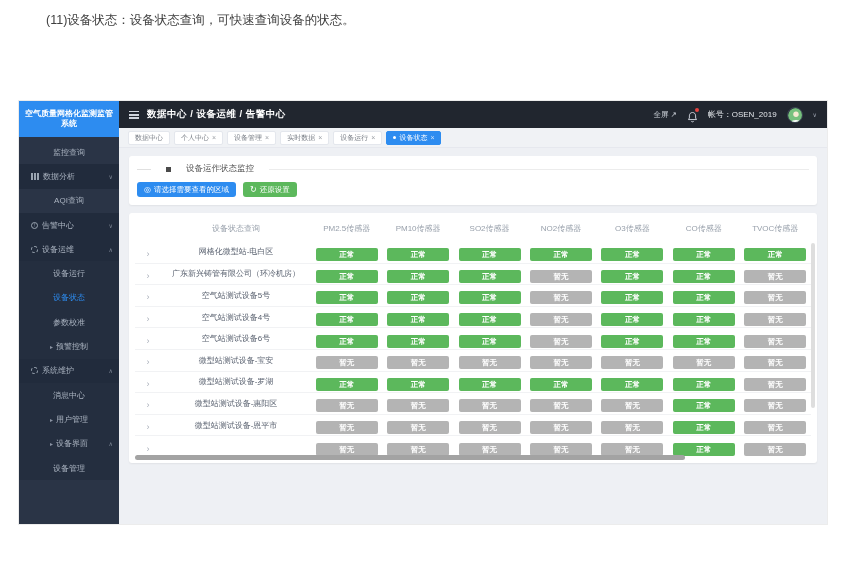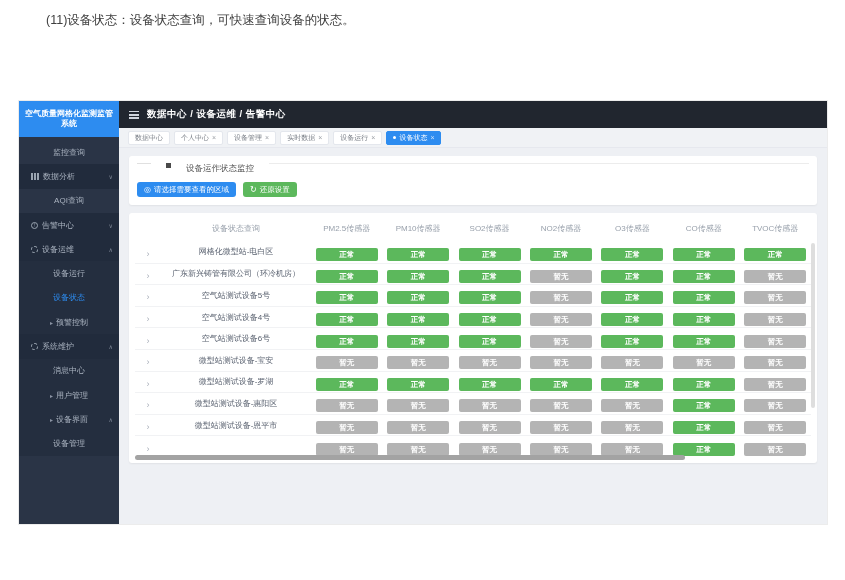--- a/index.html
+++ b/index.html
@@ -47,21 +47,21 @@
   .tabbar { height:20px; background:#f0f2f5; border-bottom:1px solid #e6e8ee; display:flex; align-items:center; padding:0 9px; gap:4px; flex-shrink:0; }
   .chip { height:14px; background:#fff; border:1px solid #e4e7ed; border-radius:2px; padding:0 6px;
           font-size:7px; color:#7a7f87; display:flex; align-items:center; gap:3px; cursor:pointer; }
   .chip.active { background:#2d8cf0; border-color:#2d8cf0; color:#fff; }
   .chip .dot { width:3px; height:3px; border-radius:50%; background:#fff; }
   .chip .x { font-size:7px; opacity:.75; }
 
   .content { flex:1; padding:8px 10px; overflow:hidden; }
   .panel { background:#fff; border-radius:3px; box-shadow:0 1px 2px rgba(0,0,0,.06); }
   .panel-toolbar { padding:7px 8px 8px; }
-  .legend { display:flex; gap:15px; }
+  .legend { display:flex; align-items:center; gap:15px; }
   .line-l { width:14px; height:1px; background:#e0e0e0; }
   .line-r { flex:1; height:1px; background:#ececec; }
   .sq { width:5px; height:5px; background:#4a4a4a; }
   .panel-title { font-size:8.5px; color:#555; white-space:nowrap; }
   .btn-row { margin-top:7px; display:flex; gap:7px; }
   .btn { border:none; color:#fff; font-size:7.5px; height:15px; padding:0 7px; border-radius:3px;
          display:inline-flex; align-items:center; gap:3px; cursor:pointer; font-family:inherit; }
   .btn .bic { font-size:8px; line-height:8px; }
 
   .panel-table { margin-top:8px; position:relative; height:250px; overflow:hidden; padding:2px 6px 0; }
@@ -111,20 +111,23 @@
           <span>设备运维</span>
           <span class="chev">∧</span>
         </div>
         <div class="side-item sub">
           <span>设备运行</span>
         </div>
         <div class="side-item sub active">
           <span>设备状态</span>
         </div>
         <div class="side-item sub">
+          <span>参数校准</span>
+        </div>
+        <div class="side-item sub">
           <span class="tri">▸</span>
           <span>预警控制</span>
         </div>
         <div class="side-item parent">
           <span class="ic gear"></span>
           <span>系统维护</span>
           <span class="chev">∧</span>
         </div>
         <div class="side-item sub">
           <span>消息中心</span>
@@ -142,20 +145,42 @@
           <span>设备管理</span>
         </div>
       </nav>
   </aside>
 
   <div class="main">
 
     <header class="topbar">
       <span class="hamb"></span>
       <span class="crumb">数据中心 / 设备运维 / 告警中心</span>
+      <span class="top-right">
+        <span class="fullscreen">
+          <span>全屏</span>
+          <span>↗</span>
+        </span>
+        <span class="bell-wrap">
+          <svg width="11" height="12" viewBox="0 0 12 13">
+            <path d="M6 1.6c2.2 0 3.4 1.6 3.4 3.7v2.3l1 1.7H1.6l1-1.7V5.3C2.6 3.2 3.8 1.6 6 1.6z" fill="none" stroke="#d5dae2" stroke-width="1"></path>
+            <path d="M4.7 10.8a1.35 1.35 0 0 0 2.6 0" fill="none" stroke="#d5dae2" stroke-width="1"></path>
+          </svg>
+          <span class="bell-dot"></span>
+        </span>
+        <span class="account">帐号：OSEN_2019</span>
+        <span class="avatar">
+          <svg width="16" height="16" viewBox="0 0 16 16">
+            <circle cx="8" cy="8" r="8" fill="#77c17e"></circle>
+            <circle cx="8" cy="6.2" r="2.7" fill="#f7ead2"></circle>
+            <path d="M2.6 14.5c1-3.4 9.8-3.4 10.8 0a8 8 0 0 1-10.8 0z" fill="#fdfdfd"></path>
+          </svg>
+        </span>
+        <span class="caret">∨</span>
+      </span>
     </header>
 
     <div class="tabbar" id="tabbar">
         <span class="chip">
           <span>数据中心</span>
         </span>
         <span class="chip">
           <span>个人中心</span>
           <span class="x">×</span>
         </span>

